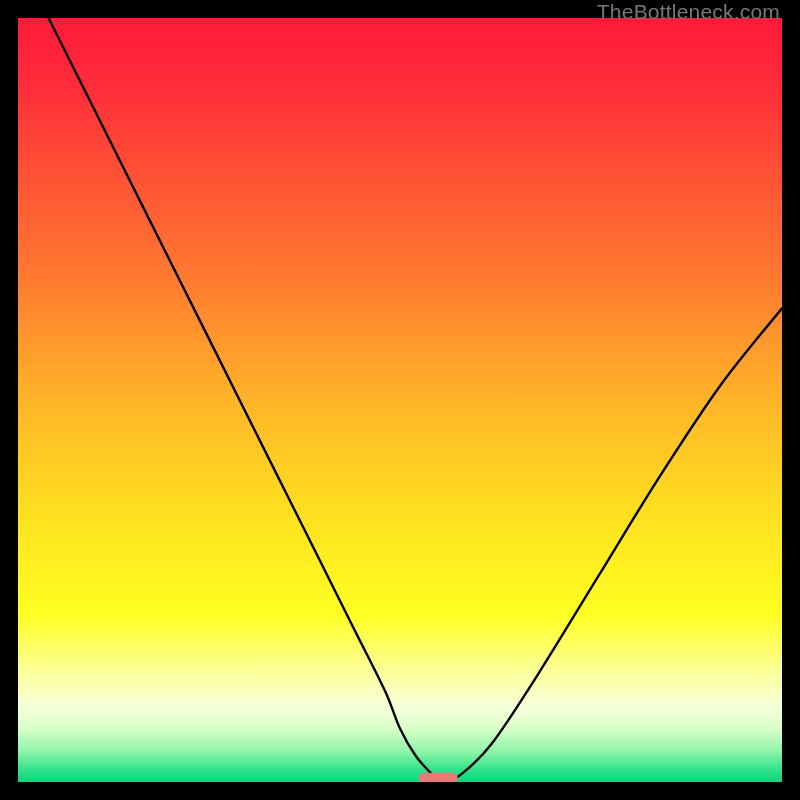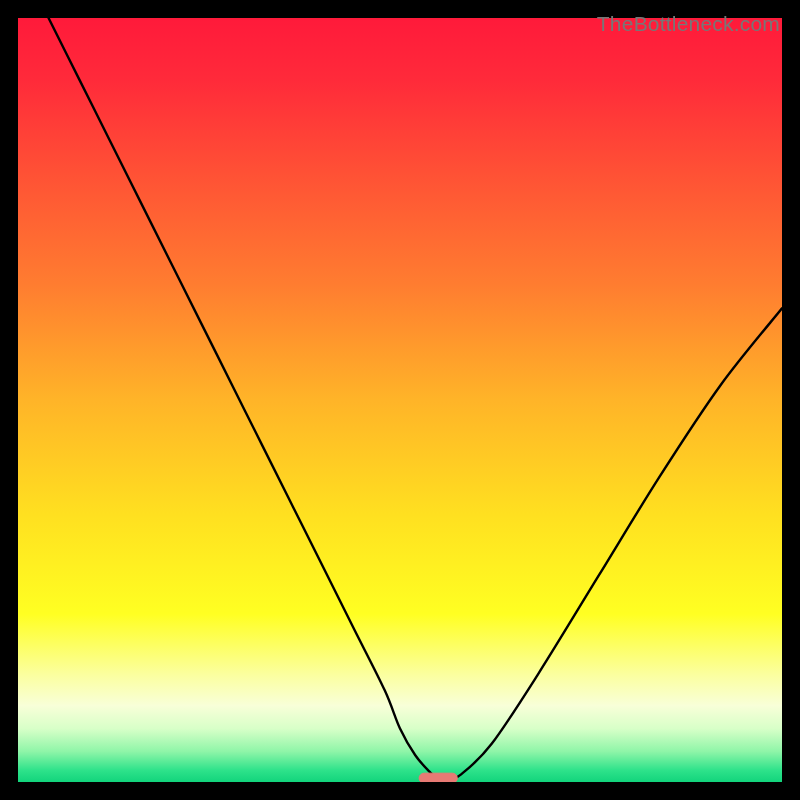--- a/index.html
+++ b/index.html
@@ -21,21 +21,21 @@
   }
   .plot {
     position: absolute;
     left: 0;
     top: 0;
     width: 764px;
     height: 764px;
   }
   .watermark {
     position: absolute;
-    top: 12px;
+    top: 0;
     right: 20px;
     color: #777;
     font-size: 21px;
     font-weight: 500;
     letter-spacing: 0.2px;
     user-select: none;
   }
 </style>
 </head>
 <body>

